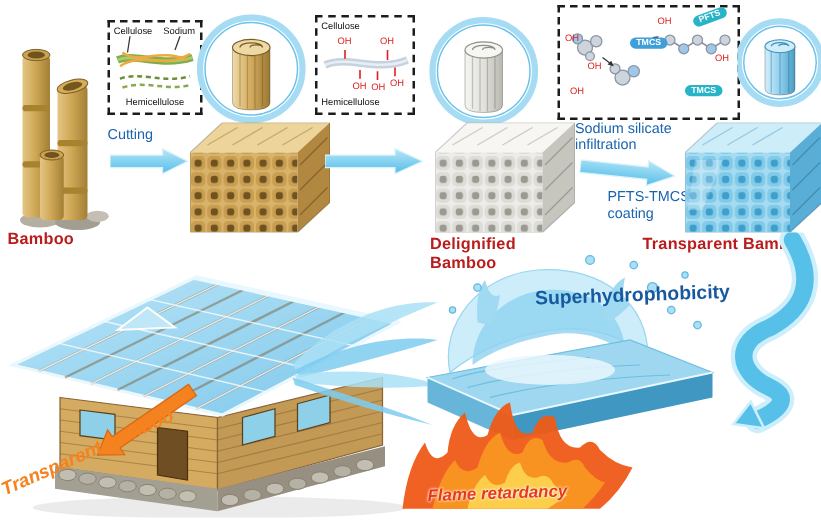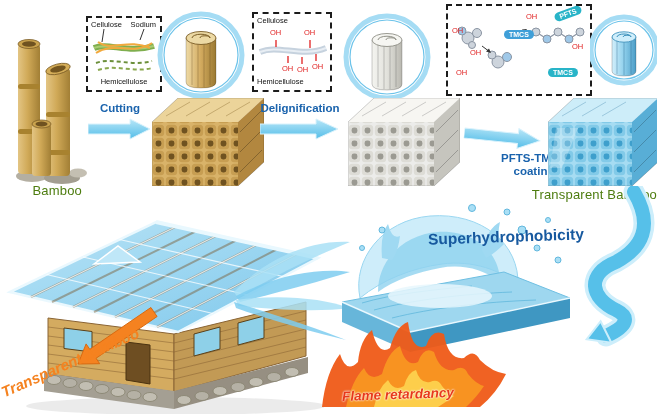--- a/index.html
+++ b/index.html
@@ -1,20 +1,20 @@
 <!DOCTYPE html>
 <html><head>
 <meta charset="utf-8">
 <style>
   *{margin:0;padding:0;box-sizing:border-box}
   body{font-family:"Liberation Sans",sans-serif;background:#fff}
   .canvas{position:relative;width:657px;height:420px;background:#fff;overflow:hidden}
   .abs{position:absolute}
-  .stage-label{position:absolute;font-weight:normal;font-size:13px;color:#4d7c0f;text-align:right;letter-spacing:.2px}
-  .step-label{position:absolute;font-weight:bold;font-size:11.5px;color:#1a63ad;text-align:center;line-height:13px}
+  .stage-label{position:absolute;font-weight:bold;font-size:13px;color:#b91c1c;text-align:left;letter-spacing:.2px}
+  .step-label{position:absolute;font-weight:normal;font-size:11.5px;color:#1a63ad;text-align:left;line-height:13px}
   .inset{position:absolute;border:2px dashed #1c1c1c;background:#fff}
   .tinylabel{position:absolute;font-weight:normal;font-size:7.5px;color:#111;white-space:nowrap}
   .oh{position:absolute;font-weight:normal;font-size:7.5px;color:#e02020;white-space:nowrap}
   .capsule{position:absolute;font-weight:bold;font-size:7px;color:#fff;padding:1px 5px;border-radius:8px;white-space:nowrap}
   #lbl-tb{position:absolute;left:2px;top:384px;width:180px;font-weight:bold;font-style:italic;font-size:15px;color:#f5821f;transform:rotate(-24deg);transform-origin:left center}
   #lbl-super{position:absolute;left:428px;top:227px;width:212px;font-weight:bold;font-size:15.5px;color:#17599f;transform:rotate(-2deg)}
   #lbl-flame{position:absolute;left:342px;top:386px;width:170px;font-weight:bold;font-style:italic;font-size:13.5px;color:#e8391a;text-shadow:0 0 2px #fff,0 0 2px #fff;transform:rotate(-2deg)}
 </style>
 </head>
 <body>
@@ -150,21 +150,20 @@
     </svg>
     <span class="tinylabel" style="left:3px;top:2px">Cellulose</span>
     <span class="oh" style="left:16px;top:14px">OH</span>
     <span class="oh" style="left:50px;top:14px">OH</span>
     <span class="oh" style="left:28px;top:50px">OH</span>
     <span class="oh" style="left:43px;top:51px">OH</span>
     <span class="oh" style="left:58px;top:48px">OH</span>
     <span class="tinylabel" style="left:3px;top:63px">Hemicellulose</span>
   </div>
 
-  <div class="step-label" style="left:254px;top:102px;width:92px">Delignification</div>
   <svg class="abs" style="left:260px;top:118px" width="80" height="22" viewBox="0 0 80 22">
     <polygon points="0,6 56,6 56,1 78,11 56,21 56,16 0,16" fill="url(#ag)" stroke="#d9f2fc" stroke-width="1"></polygon>
   </svg>
 
   <svg class="abs" style="left:342px;top:10px" width="90" height="95" viewBox="0 0 90 95">
     <circle cx="45" cy="47" r="41" fill="#fff" stroke="#a5dcf4" stroke-width="5"></circle>
     <circle cx="45" cy="47" r="37" fill="none" stroke="#6cc3ea" stroke-width="1.2"></circle>
     <g transform="translate(45,48)">
       <path d="M-15,-18 L-15,26 Q-15,32 0,32 Q15,32 15,26 L15,-18 Z" fill="url(#tgd)" stroke="rgba(0,0,0,.25)" stroke-width="0.8"></path>
       <line x1="-9" y1="-16" x2="-9" y2="29" stroke="rgba(80,80,80,.3)"></line>
@@ -182,20 +181,21 @@
     <line x1="34" y1="18" x2="58" y2="4" stroke="rgba(120,120,120,.35)"></line>
     <line x1="54" y1="18" x2="78" y2="4" stroke="rgba(120,120,120,.35)"></line>
     <line x1="74" y1="18" x2="98" y2="4" stroke="rgba(120,120,120,.35)"></line>
     <rect x="0" y="24" width="86" height="64" fill="url(#p-del)"></rect>
     <polygon points="86,24 112,0 112,64 86,88" fill="#c6c5be"></polygon>
     <line x1="88" y1="34" x2="110" y2="12" stroke="rgba(0,0,0,.22)"></line>
     <line x1="88" y1="54" x2="110" y2="32" stroke="rgba(0,0,0,.22)"></line>
     <line x1="88" y1="74" x2="110" y2="52" stroke="rgba(0,0,0,.22)"></line>
     <polygon points="0,24 26,0 112,0 112,64 86,88 0,88" fill="none" stroke="rgba(0,0,0,.18)"></polygon>
   </svg>
+  <div class="stage-label" style="left:344px;top:187px;width:124px">Delignified Bamboo</div>
 
   <div class="inset" style="left:446px;top:4px;width:146px;height:92px">
     <svg class="abs" style="left:0;top:0" width="142" height="88" viewBox="0 0 142 88">
       <circle cx="20" cy="32" r="6" fill="#cdd4dc" stroke="#8a94a2"></circle>
       <circle cx="29" cy="27" r="4.5" fill="#cdd4dc" stroke="#8a94a2"></circle>
       <circle cx="14" cy="25" r="4" fill="#9fc8e8" stroke="#8a94a2"></circle>
       <circle cx="24" cy="39" r="3.5" fill="#cdd4dc" stroke="#8a94a2"></circle>
       <circle cx="50" cy="56" r="6" fill="#cdd4dc" stroke="#8a94a2"></circle>
       <circle cx="59" cy="51" r="4.5" fill="#9fc8e8" stroke="#8a94a2"></circle>
       <circle cx="44" cy="49" r="4" fill="#cdd4dc" stroke="#8a94a2"></circle>
@@ -216,20 +216,24 @@
     <span class="capsule" style="left:106px;top:3px;background:#28b4c8;transform:rotate(-20deg)">PFTS</span>
     <span class="capsule" style="left:56px;top:24px;background:#3f9fd8">TMCS</span>
     <span class="capsule" style="left:100px;top:62px;background:#28b4c8">TMCS</span>
     <span class="oh" style="left:4px;top:20px">OH</span>
     <span class="oh" style="left:22px;top:42px">OH</span>
     <span class="oh" style="left:8px;top:62px">OH</span>
     <span class="oh" style="left:78px;top:6px">OH</span>
     <span class="oh" style="left:124px;top:36px">OH</span>
   </div>
 
+  <div class="step-label" style="left:460px;top:97px;width:96px">
+    <div>Sodium silicate</div>
+    <div>infiltration</div>
+  </div>
   <svg class="abs" style="left:464px;top:126px;transform:rotate(6deg)" width="78" height="22" viewBox="0 0 78 22">
     <polygon points="0,6 54,6 54,1 76,11 54,21 54,16 0,16" fill="url(#ag)" stroke="#d9f2fc" stroke-width="1"></polygon>
   </svg>
   <div class="step-label" style="left:486px;top:152px;width:96px">
     <div>PFTS-TMCS</div>
     <div>coating</div>
   </div>
 
   <svg class="abs" style="left:590px;top:8px" width="68" height="84" viewBox="0 0 68 84">
     <circle cx="34" cy="42" r="33" fill="#fff" stroke="#a5dcf4" stroke-width="5"></circle>

